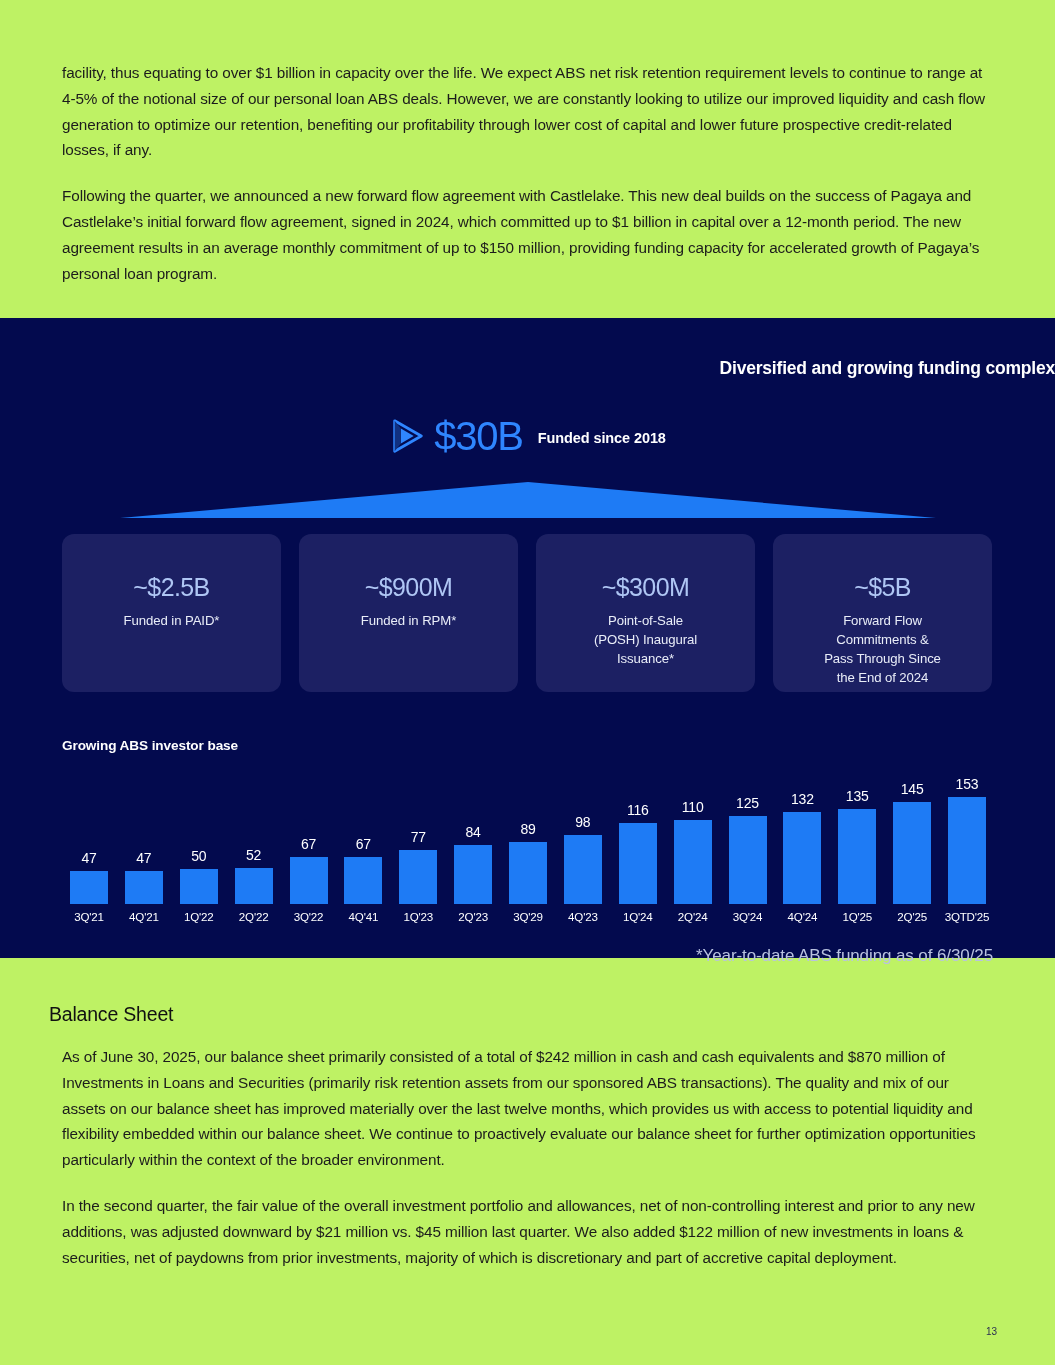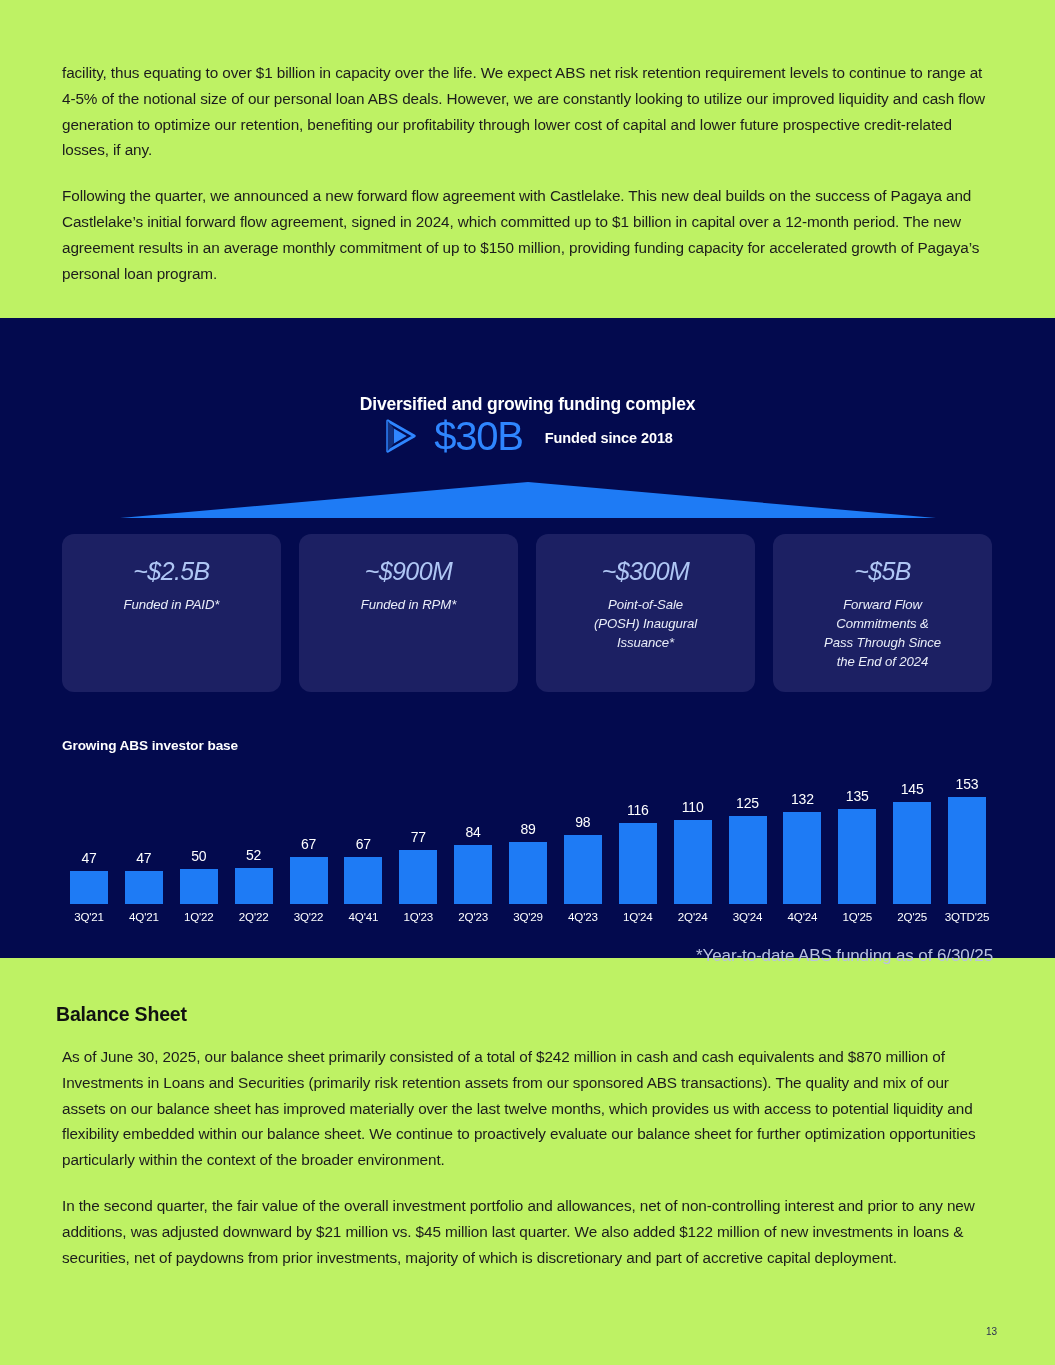--- a/index.html
+++ b/index.html
@@ -17,46 +17,46 @@
     font-size: 15.3px;
     line-height: 25.8px;
     color: #1c1c1c;
     letter-spacing: -0.1px;
     margin-bottom: 20px;
   }
   #top-copy { top: 60px; }
   #bottom-copy { top: 1044px; }
 
   .section-title {
-    position: absolute; left: 56px; top: 1003px;
-    font-size: 19.5px; font-weight: bold; color: #111; letter-spacing: -0.2px;
+    position: absolute; left: 49px; top: 1003px;
+    font-size: 19.5px; font-weight: normal; color: #111; letter-spacing: -0.2px;
   }
 
   .page-number {
     position: absolute; right: 58px; bottom: 28px;
     font-size: 10px; color: #2b2f52;
   }
 
   
   .panel {
     position: absolute; left: 0; top: 318px;
     width: 1055px; height: 640px;
     background: #030A4E;
   }
 
   .panel-title {
     position: absolute; top: 40px; left: 0; width: 100%;
-    text-align: center;
-    font-size: 17.5px; font-weight: bold; color: #ffffff; letter-spacing: -0.2px; margin-top: 36px;
+    text-align: right;
+    font-size: 17.5px; font-weight: bold; color: #ffffff; letter-spacing: -0.2px;
   }
 
   
   .headline {
     position: absolute; top: 98px; left: 0; width: 100%;
-    display: flex; align-items: center; justify-content: center; gap: 14px;
+    display: flex; align-items: center; justify-content: center; gap: 7px;
   }
   .logo-mark { width: 38px; height: 38px; display:block; }
   .headline-amount {
     font-size: 40px; font-weight: 500; color: #2F86FF; letter-spacing: -1.2px;
     line-height: 1;
   }
   .headline-caption {
     font-size: 14.5px; font-weight: bold; color: #ffffff; letter-spacing: -0.1px;
     margin-left: 8px; margin-top: 4px;
   }
@@ -67,23 +67,22 @@
   
   .cards {
     position: absolute; top: 216px; left: 62px;
     width: 930px; height: 158px;
     display: flex; gap: 18px;
   }
   .card {
     flex: 1 1 0;
     background: #1C2063;
     border-radius: 12px;
-    padding-top: 24px;
+    padding-top: 40px;
     text-align: center;
-    font-style: italic;
   }
   .card-value {
     font-size: 25px; color: #AFC6F4; font-weight: 400; letter-spacing: -0.6px;
     line-height: 1.1; margin-bottom: 9px;
   }
   .card-label {
     font-size: 13.2px; color: #E9EDF8; line-height: 19px; letter-spacing: -0.1px;
   }
 
   

